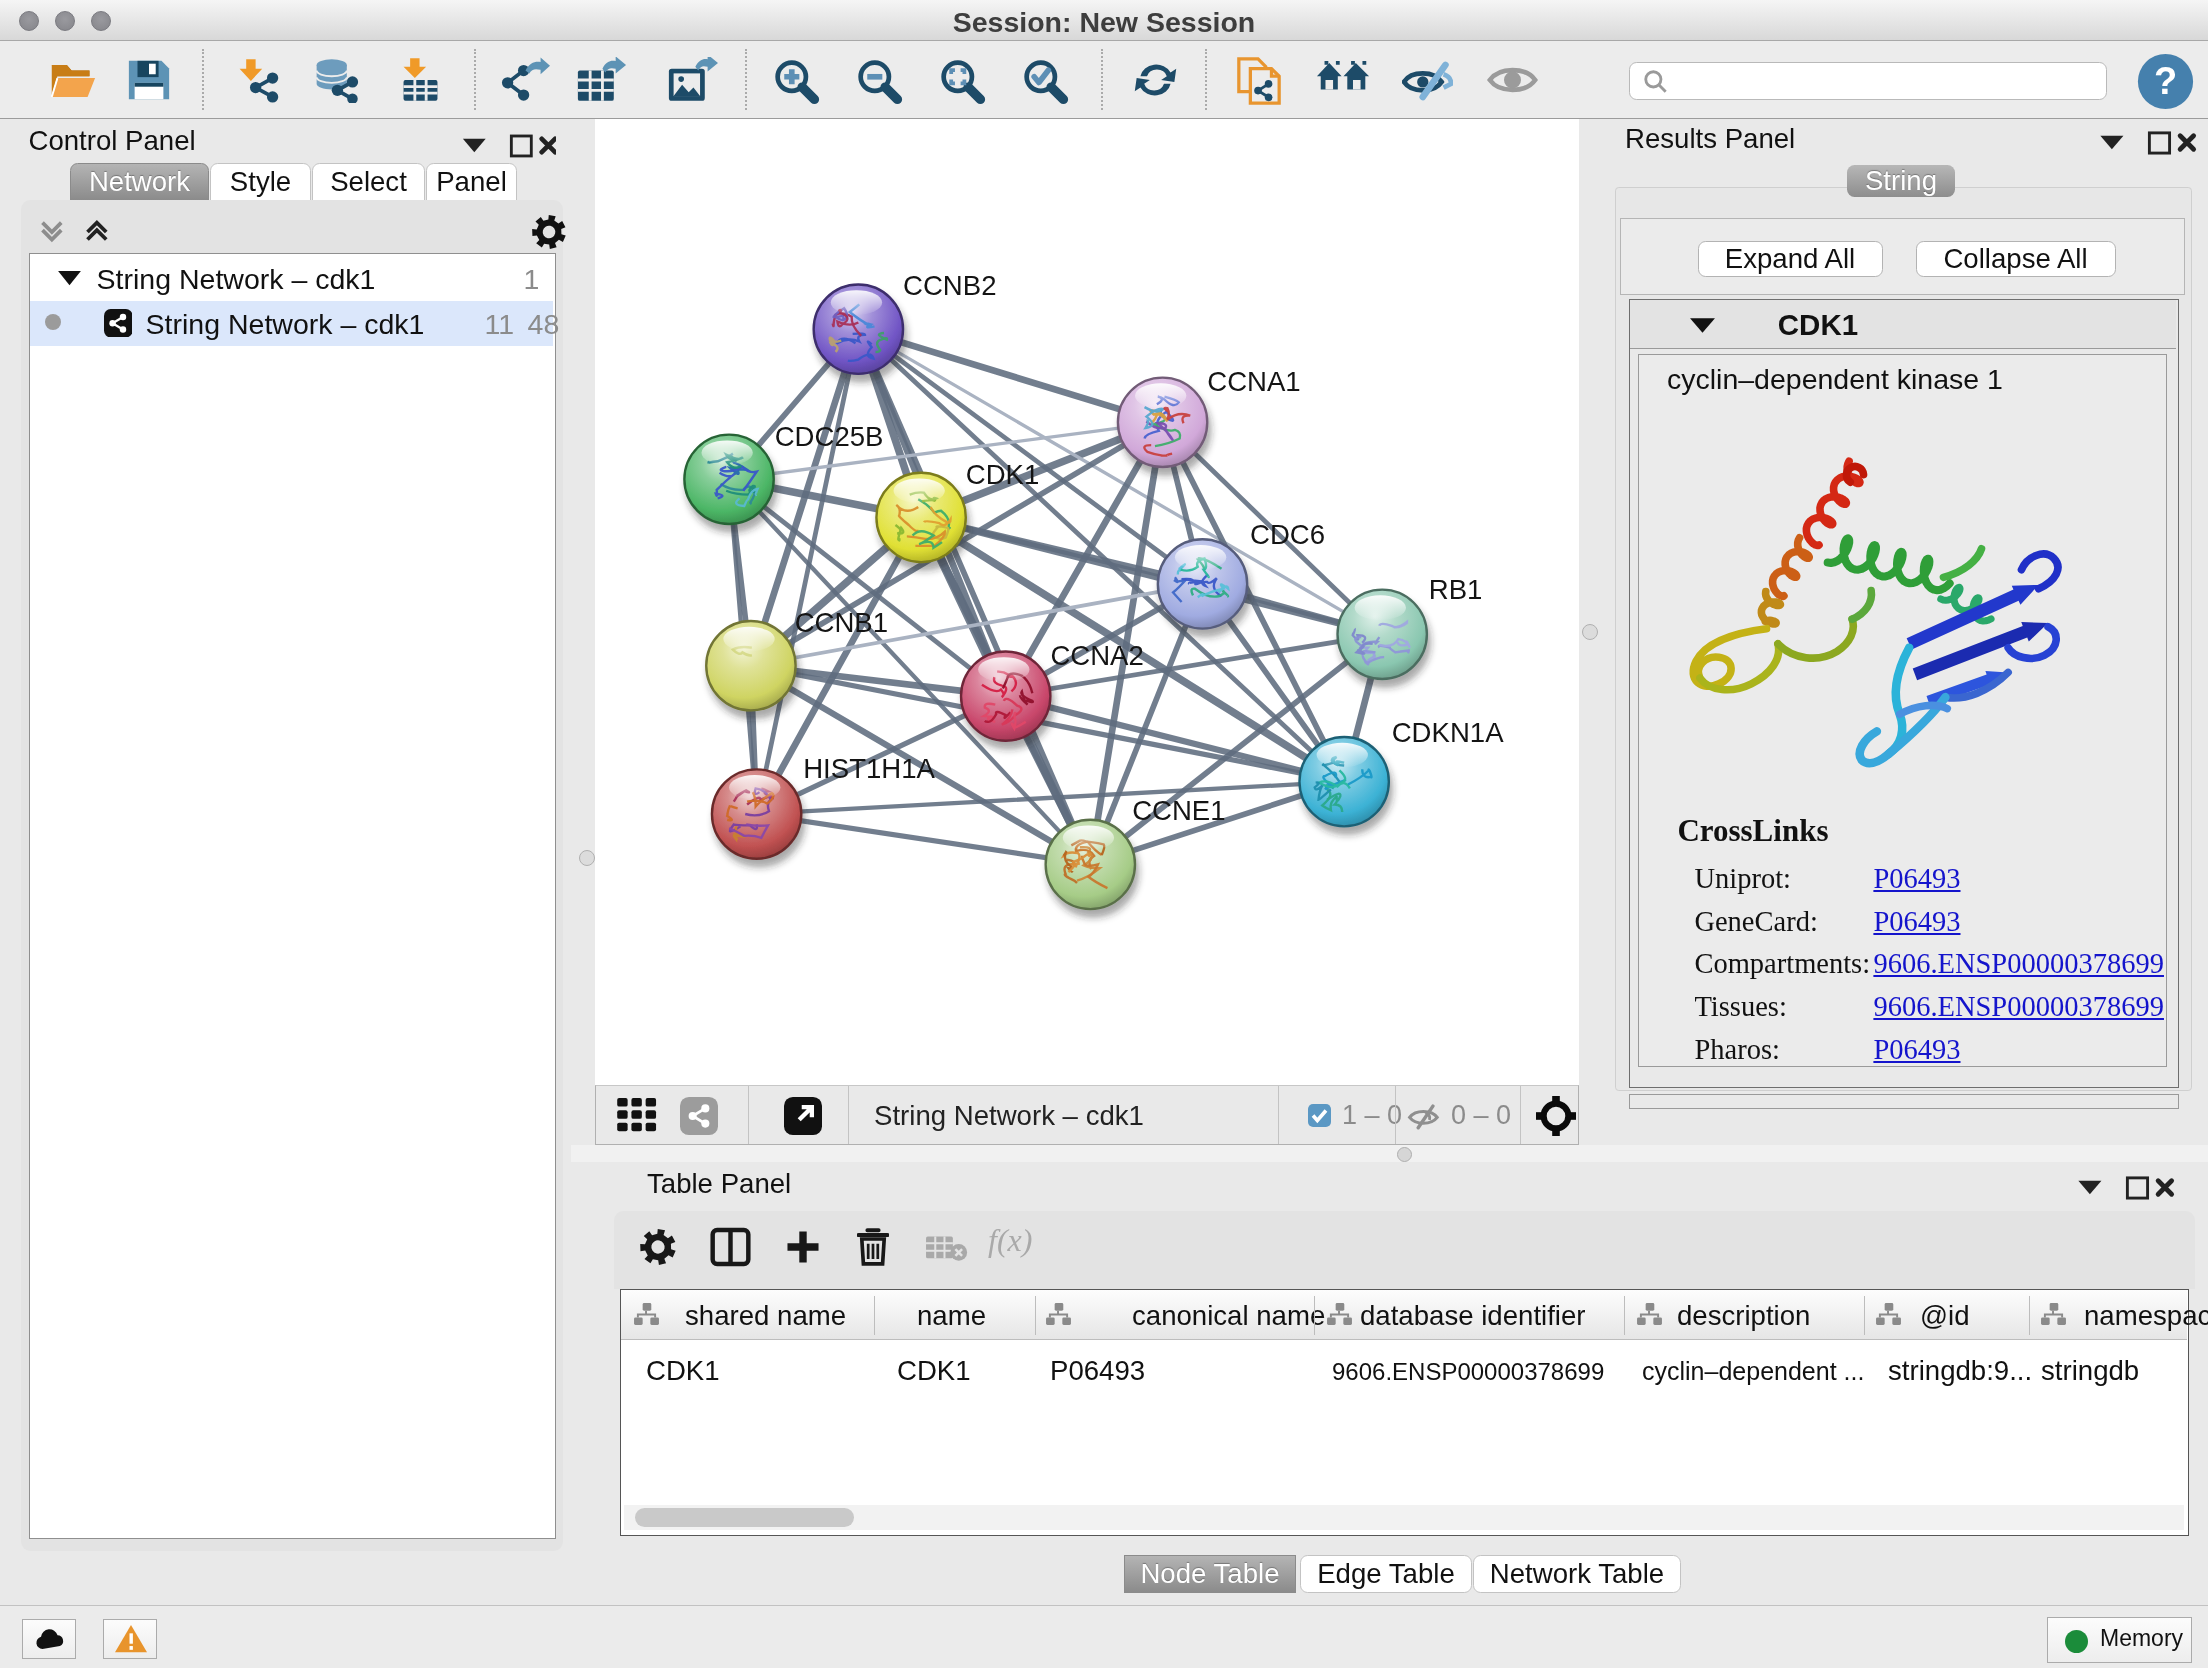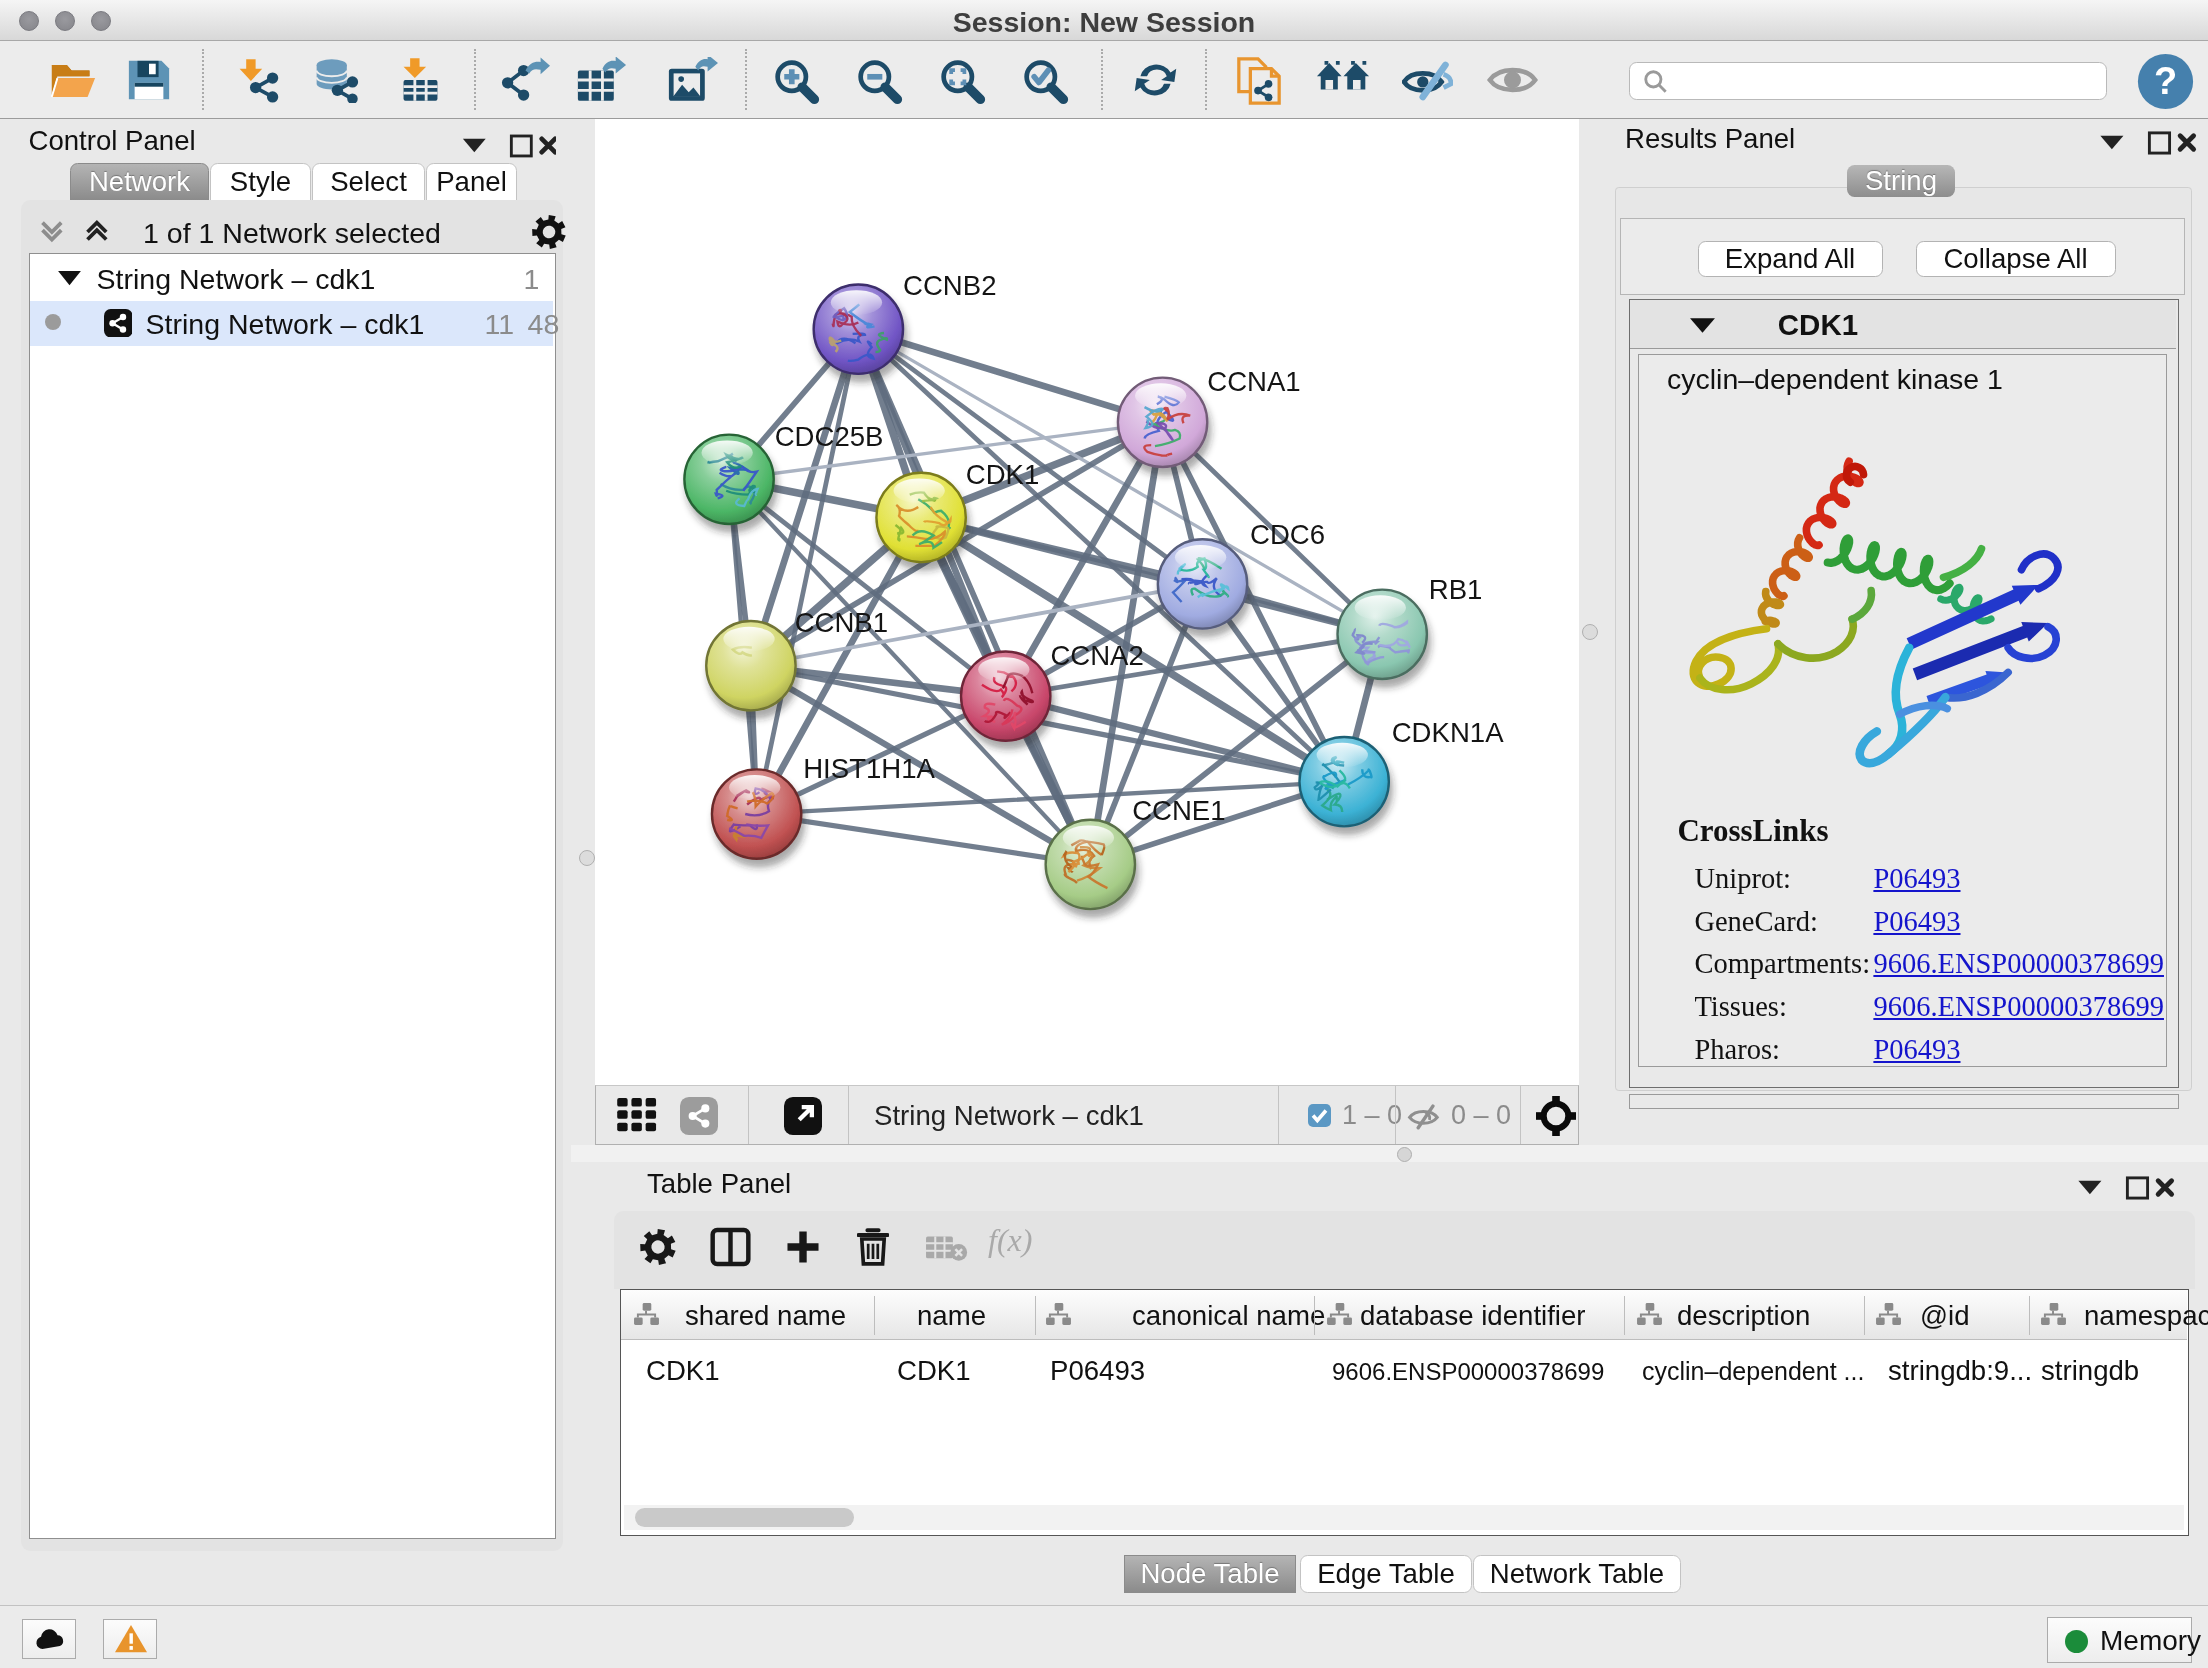--- a/index.html
+++ b/index.html
@@ -282,21 +282,20 @@
     <div class="tab" style="left:312px;width:113px;top:44px;">Select</div>
     <div class="tab" style="left:426px;width:91px;top:44px;">Panel</div>
     <div id="ctlsub">
       <div id="ctlbar">
         <svg style="position:absolute;left:17px;top:7.6px" width="114" height="30" viewBox="0 0 120 32">
           <path d="M4 6 L14 16 L24 6" fill="none" stroke="#8d8d8d" stroke-width="4"></path>
           <path d="M4 14 L14 24 L24 14" fill="none" stroke="#8d8d8d" stroke-width="4"></path>
           <path d="M52 24 L62 14 L72 24" fill="none" stroke="#222" stroke-width="4"></path>
           <path d="M52 16 L62 6 L72 16" fill="none" stroke="#222" stroke-width="4"></path>
         </svg>
-        <div style="position:absolute;left:0;top:7.6px;width:100%;text-align:center;font-size:28.5px;color:#111;">1 of 1 Network selected</div>
         <svg style="position:absolute;left:510px;top:4.8px" width="36" height="36" viewBox="0 0 40 40">
           <path d="M39.0 20.0 L37.4 27.6 L32.6 26.1 L29.1 30.6 L31.8 34.9 L24.9 38.4 L23.1 33.6 L17.4 33.8 L15.8 38.5 L8.7 35.3 L11.3 30.9 L7.6 26.5 L2.9 28.2 L1.0 20.7 L6.0 20.0 L7.2 14.4 L2.9 11.8 L7.6 5.6 L11.3 9.1 L16.4 6.5 L15.8 1.5 L23.6 1.3 L23.1 6.4 L28.3 8.7 L31.8 5.1 L36.8 11.1 L32.6 13.9 L34.0 19.5 Z M27.0 20.0 A7 7 0 1 0 13.0 20.0 A7 7 0 1 0 27.0 20.0 Z" fill="#111111" fill-rule="evenodd" transform="rotate(12 20 20)"></path>
         </svg>
       </div>
       <div id="ctllist">
         <div class="lrow" style="top:1.9px;">
           <svg style="position:absolute;left:27px;top:13.3px" width="25" height="19" viewBox="0 0 26 20">
               <path d="M1 2 L25 2 L13 17 Z" fill="#111"></path>
             </svg>
           <span style="position:absolute;left:67px;top:6.7px;">String Network – cdk1</span>
@@ -857,18 +856,18 @@
     </div>
     <div class="sbtn" style="left:103px;top:13.3px;width:54px;height:40px;">
       <svg style="position:absolute;left:8.6px;top:2.9px" width="36" height="32" viewBox="0 0 38 34">
         <path d="M19 2 L36 31 L2 31 Z" fill="#e8942c"></path>
         <rect x="17.4" y="11" width="3.6" height="11" fill="#fff"></rect>
         <rect x="17.4" y="24.5" width="3.6" height="4" fill="#fff"></rect>
       </svg>
     </div>
     <div class="sbtn" style="left:2047px;top:10.5px;width:145px;height:46px;">
       <span style="position:absolute;left:17px;top:12.4px;width:23px;height:23px;border-radius:50%;background:#1b8c3a;"></span>
-      <span style="position:absolute;left:52px;top:7.6px;font-size:28px;color:#111;">Memory</span>
+      <span style="position:absolute;left:52px;top:7.6px;font-size:23px;color:#111;">Memory</span>
     </div>
   </div>
 
 </div>
 
 
 </body></html>

